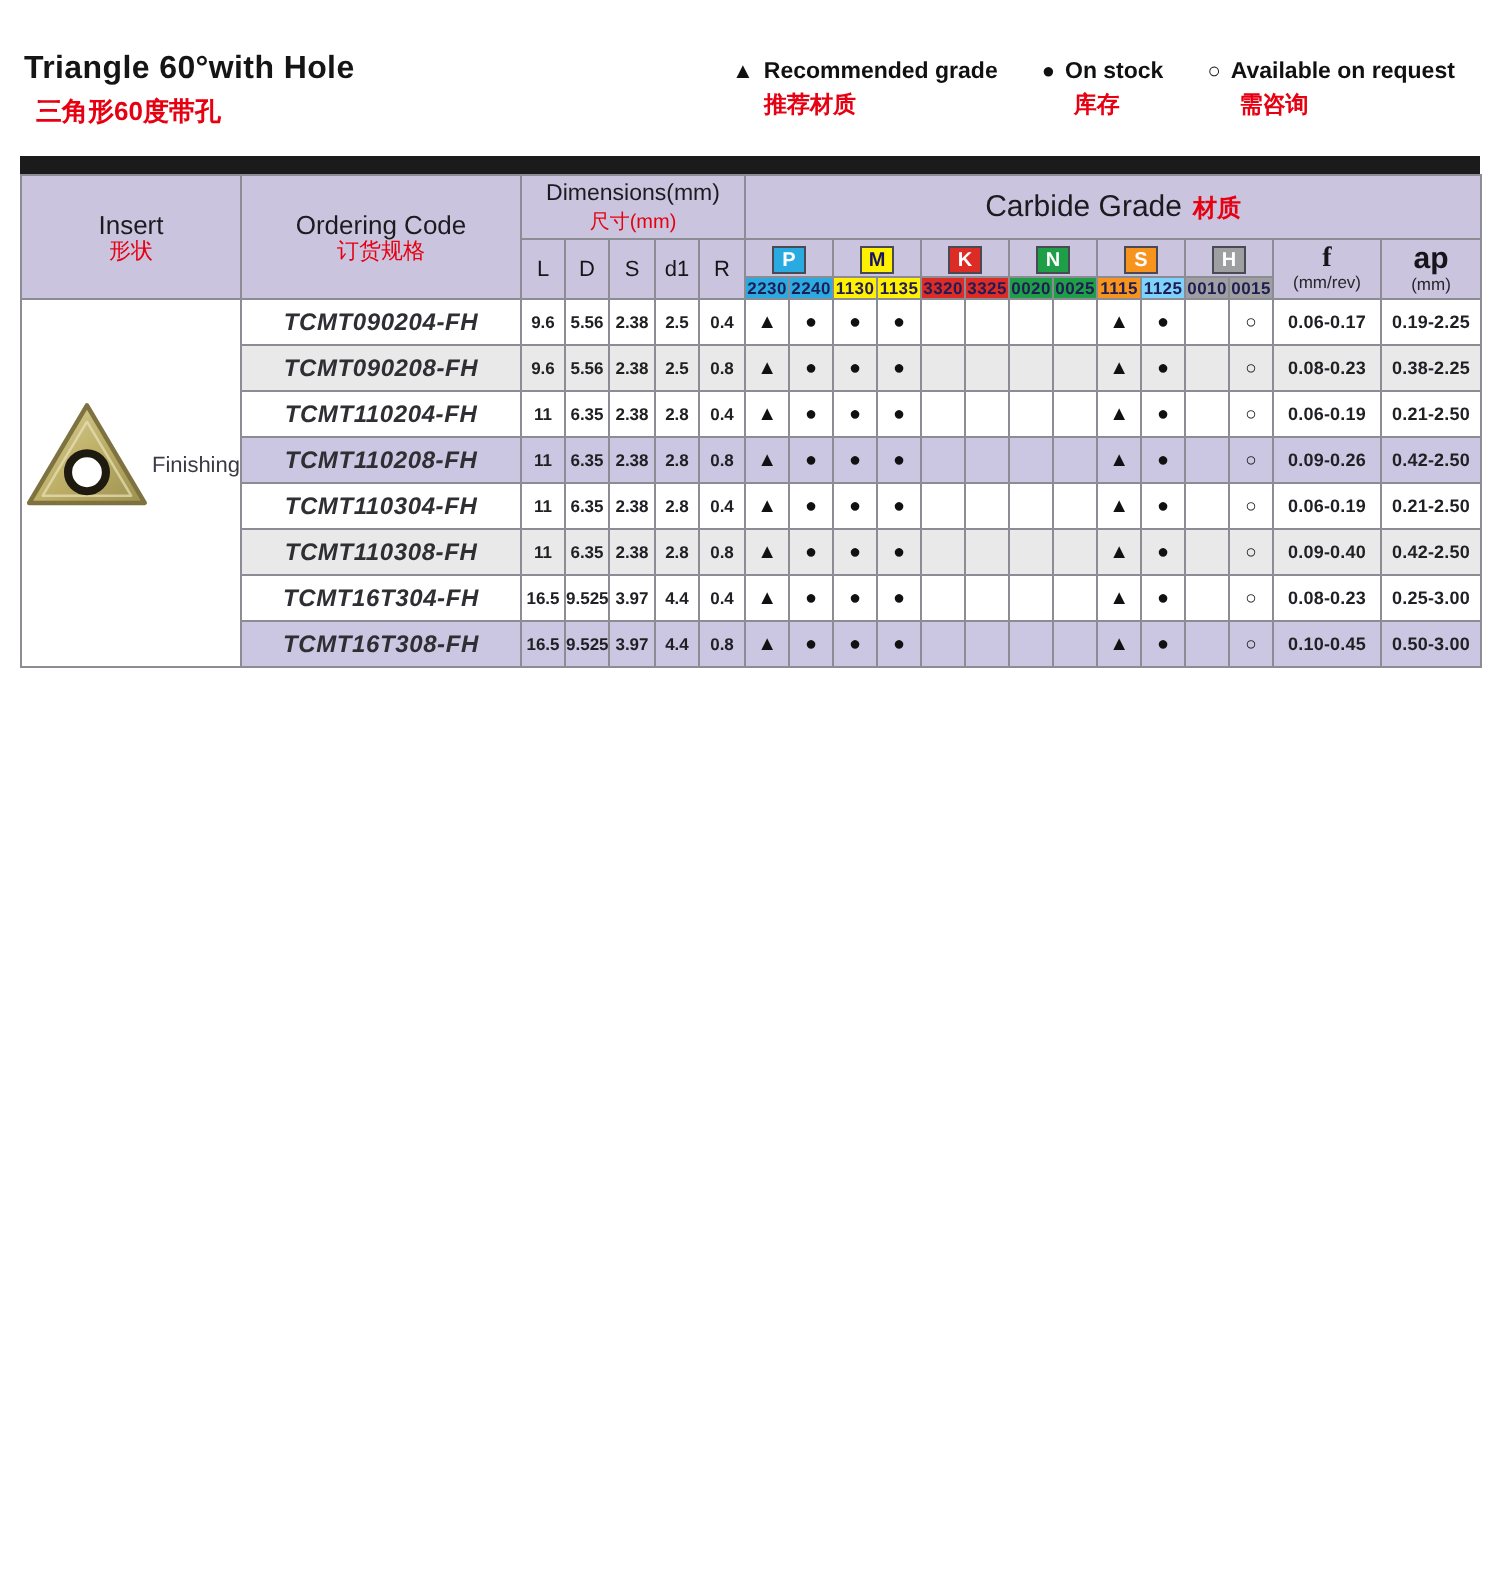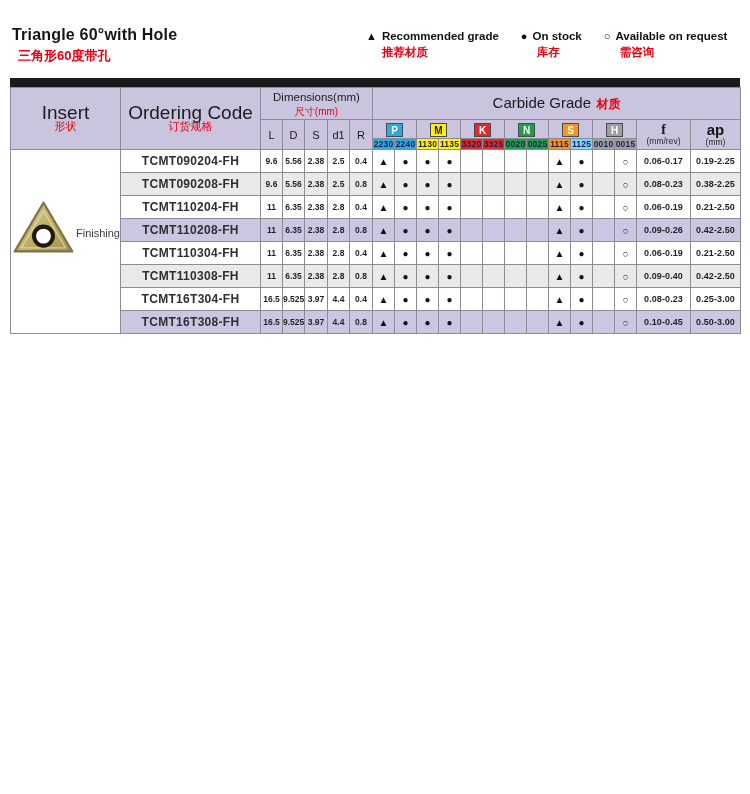--- a/index.html
+++ b/index.html
@@ -30,41 +30,41 @@
   .table-area{position:absolute;left:10px;top:78px;width:730px;}
   .topbar{height:9px;background:var(--topbar);}
   table{width:730px;border-collapse:collapse;table-layout:fixed;border:1px solid #50505A;}
   th,td{border:1px solid #8C8C94;text-align:center;vertical-align:middle;padding:0;overflow:hidden;}
   thead th, thead td{background:var(--header-bg);font-weight:normal;}
   thead tr.hrow1{height:32px;}
   thead tr.hrow2{height:19px;}
   thead tr.hrow3{height:11px;}
   tbody tr{height:23px;}
 
-  .h-en{font-size:19px;color:#1B1B20;line-height:15px;}
+  .h-en{font-size:13px;color:#1B1B20;line-height:15px;}
   .h-zh{font-size:11px;font-weight:normal;color:var(--red);line-height:13px;}
   .dim-head .h-en{font-size:11.5px;}
   .dim-head .h-zh{font-size:10px;}
   .carbide-en{font-size:15px;color:#1B1B20;}
   .carbide-zh{font-size:12px;font-weight:bold;color:var(--red);margin-left:1px;}
   .dimletter{font-size:11px;color:#15151A;}
   .f-label{font-family:"Liberation Serif", serif;font-weight:bold;font-size:14px;line-height:13px;color:#15151A;}
   .ap-label{font-size:15px;font-weight:bold;line-height:14px;color:#15151A;}
   .unit{font-size:8.5px;color:#26262C;line-height:10px;}
 
   .badge{display:inline-block;min-width:17px;height:14px;line-height:14px;font-size:10px;font-weight:bold;
          border:1px solid #4A4A55;padding:0 1px;}
   .strip-cell{font-size:8.5px;font-weight:bold;color:#221C55;letter-spacing:0.2px;}
 
   .insert-cell{background:#FFFFFF;}
   .insert-inner{display:flex;flex-direction:row;align-items:center;justify-content:center;
                 height:100%;padding-bottom:28px;}
   .finishing-label{margin-top:10px;font-size:11px;color:#3A3A44;}
 
-  .code-cell{font-size:12px;font-weight:bold;color:#2E2E33;letter-spacing:0.3px;}
+  .code-cell{font-size:12px;font-weight:bold;color:#2E2E33;letter-spacing:0.3px;font-style:italic;}
   .dim-cell{font-size:8.5px;font-weight:bold;color:#1F1F24;}
   .mark-cell{font-size:10px;color:#111;}
   .mark-cell.req{font-weight:bold;font-size:9.5px;}
   .range-cell{font-size:9px;font-weight:bold;color:#1F1F24;letter-spacing:0.1px;}
 </style>
 </head>
 <body>
 
 <div class="page">
 

